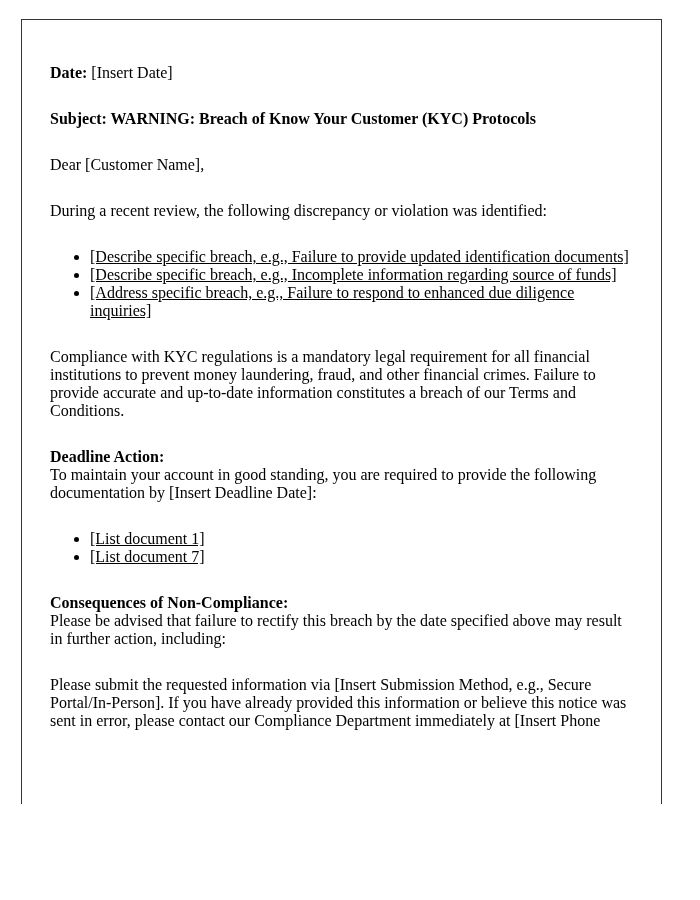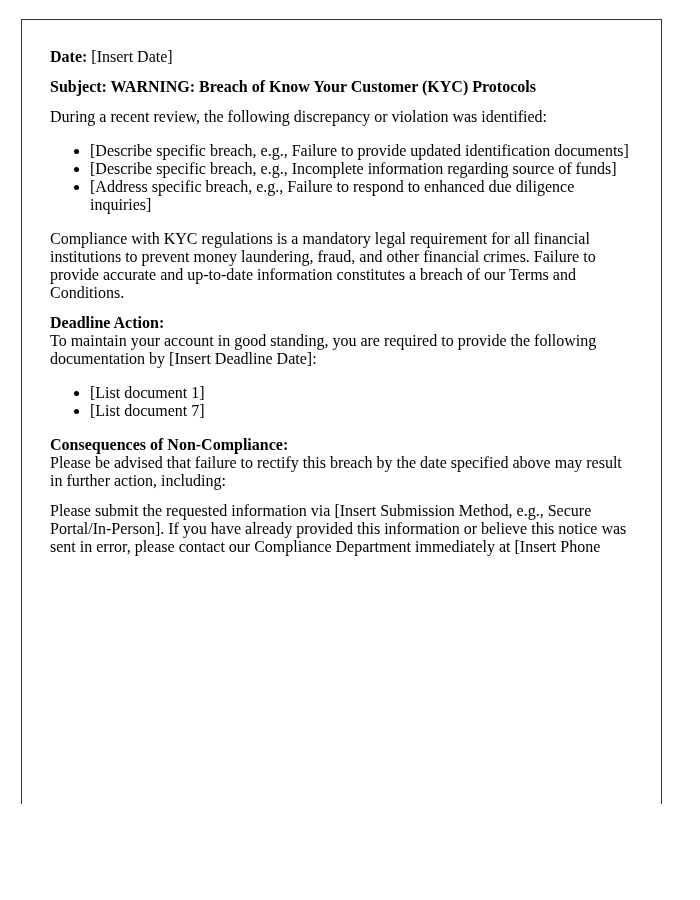--- a/index.html
+++ b/index.html
@@ -24,42 +24,44 @@
     box-sizing: border-box;
     border: 1px solid #353535;
     border-bottom: none;
     padding: 16px 28px 0 28px;
     overflow: hidden;
     background: #ffffff;
     font-size: 16px;
     line-height: 18px;
   }
   .letter-box p {
-    margin: 12px 0;
+    margin: 28px 0;
   }
   .letter-box ul {
     margin: 16px 0;
     padding-left: 40px;
     list-style-type: disc;
+    text-decoration: underline;
   }
   .letter-box li {
     margin: 0;
   }
   b, strong { font-weight: bold; }
 </style>
 </head>
 <body>
 
 <div class="letter-box">
 
   <p><strong>Date:</strong> <span>[Insert Date]</span></p>
 
 
   <p><strong>Subject: WARNING: Breach of Know Your Customer (KYC) Protocols</strong></p>
 
+  <p>Dear [Customer Name],</p>
 
 
   <p>During a recent review, the following discrepancy or violation was identified:</p>
 
   <ul>
     <li>[Describe specific breach, e.g., Failure to provide updated identification documents]</li>
     <li>[Describe specific breach, e.g., Incomplete information regarding source of funds]</li>
     <li>[Address specific breach, e.g., Failure to respond to enhanced due diligence inquiries]</li>
   </ul>
 

